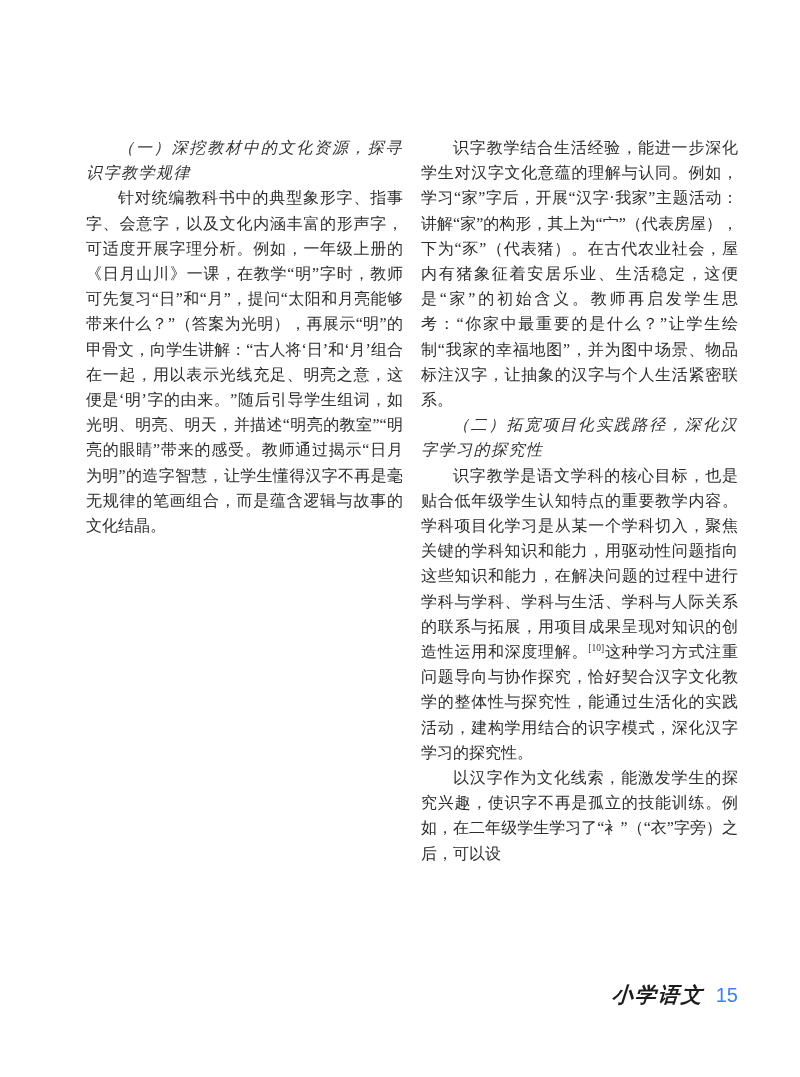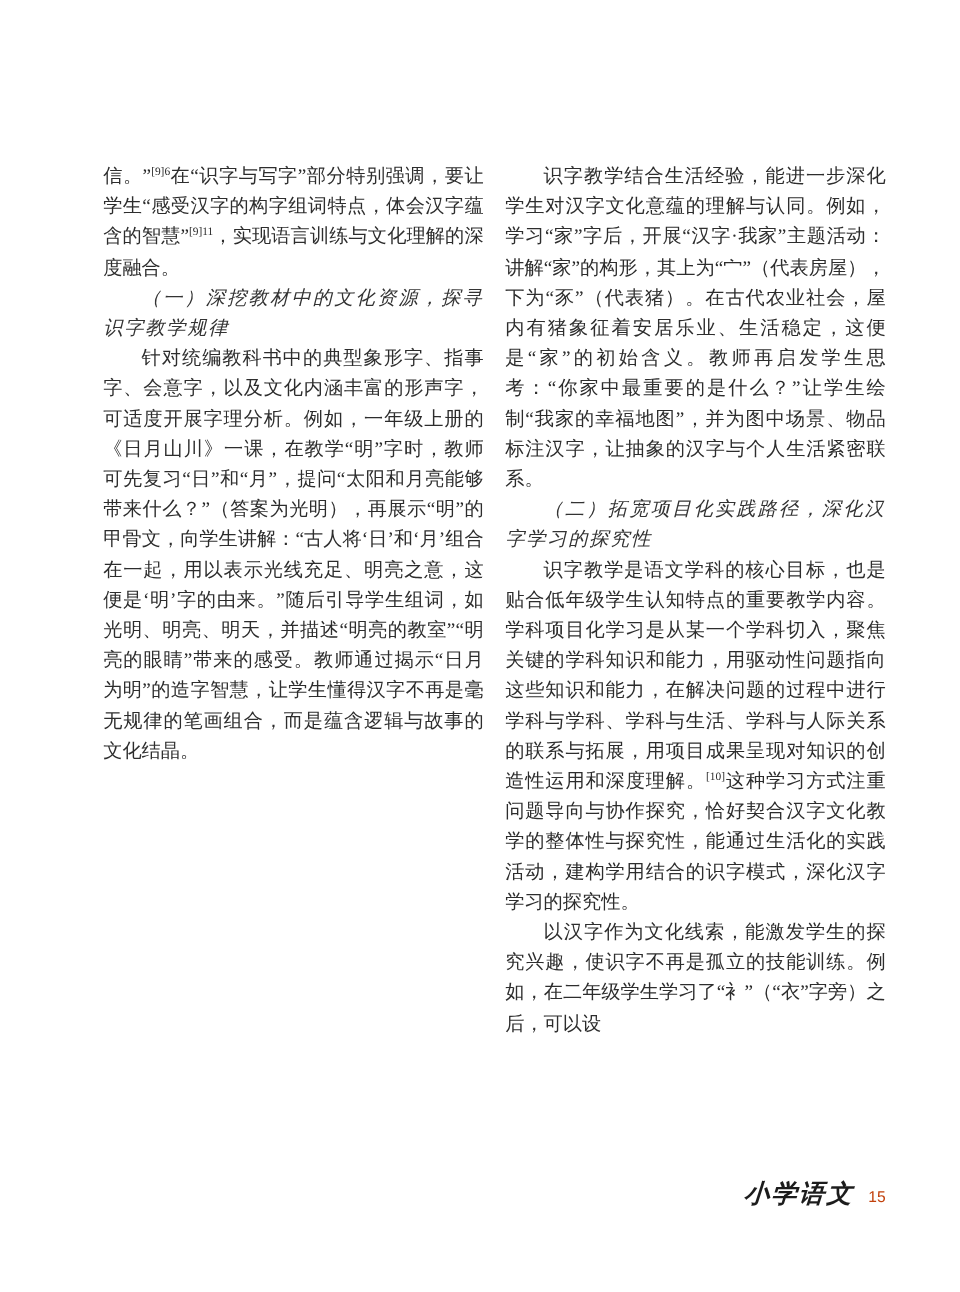--- a/index.html
+++ b/index.html
@@ -62,34 +62,33 @@
     font-family: "Liberation Serif", "DejaVu Serif", serif;
     font-weight: bold;
     font-style: italic;
     font-size: 21px;
     letter-spacing: 2px;
     color: #1c1c1c;
     transform: skewX(-4deg);
   }
   .pagenum {
     font-family: "Liberation Sans", "DejaVu Sans", sans-serif;
-    font-size: 13px;
-    color: #c2410c;
+    font-size: 20px;
+    color: #3b82f6;
     text-align: right;
   }
 </style>
 </head>
 <body>
 
 <div class="page">
 
   <div class="columns">
 
     <div class="col">
-      <p class="para"><span>信。”</span><sup class="cite">[9]6</sup><span>在“识字与写字”部分特别强调，要让学生“感受汉字的构字组词特点，体会汉字蕴含的智慧”</span><sup class="cite">[9]11</sup><span>，实现语言训练与文化理解的深度融合。</span></p>
       <p class="para heading indent">（一）深挖教材中的文化资源，探寻识字教学规律</p>
       <p class="para indent">针对统编教科书中的典型象形字、指事字、会意字，以及文化内涵丰富的形声字，可适度开展字理分析。例如，一年级上册的《日月山川》一课，在教学“明”字时，教师可先复习“日”和“月”，提问“太阳和月亮能够带来什么？”（答案为光明），再展示“明”的甲骨文，向学生讲解：“古人将‘日’和‘月’组合在一起，用以表示光线充足、明亮之意，这便是‘明’字的由来。”随后引导学生组词，如光明、明亮、明天，并描述“明亮的教室”“明亮的眼睛”带来的感受。教师通过揭示“日月为明”的造字智慧，让学生懂得汉字不再是毫无规律的笔画组合，而是蕴含逻辑与故事的文化结晶。</p>
     </div>
 
     <div class="col">
       <p class="para indent">识字教学结合生活经验，能进一步深化学生对汉字文化意蕴的理解与认同。例如，学习“家”字后，开展“汉字·我家”主题活动：讲解“家”的构形，其上为“宀”（代表房屋），下为“豕”（代表猪）。在古代农业社会，屋内有猪象征着安居乐业、生活稳定，这便是“家”的初始含义。教师再启发学生思考：“你家中最重要的是什么？”让学生绘制“我家的幸福地图”，并为图中场景、物品标注汉字，让抽象的汉字与个人生活紧密联系。</p>
       <p class="para heading indent">（二）拓宽项目化实践路径，深化汉字学习的探究性</p>
       <p class="para indent"><span>识字教学是语文学科的核心目标，也是贴合低年级学生认知特点的重要教学内容。学科项目化学习是从某一个学科切入，聚焦关键的学科知识和能力，用驱动性问题指向这些知识和能力，在解决问题的过程中进行学科与学科、学科与生活、学科与人际关系的联系与拓展，用项目成果呈现对知识的创造性运用和深度理解。</span><sup class="cite">[10]</sup><span>这种学习方式注重问题导向与协作探究，恰好契合汉字文化教学的整体性与探究性，能通过生活化的实践活动，建构学用结合的识字模式，深化汉字学习的探究性。</span></p>
       <p class="para indent">以汉字作为文化线索，能激发学生的探究兴趣，使识字不再是孤立的技能训练。例如，在二年级学生学习了“衤”（“衣”字旁）之后，可以设</p>
     </div>

